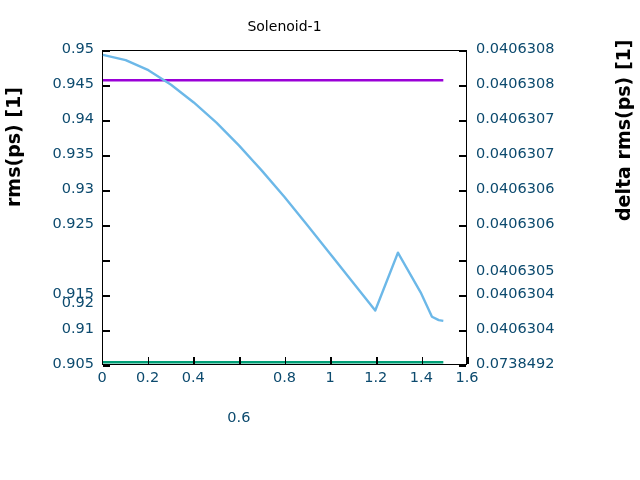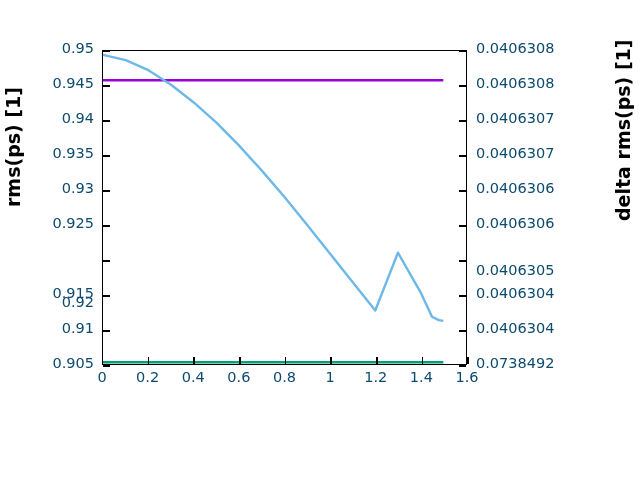--- a/index.html
+++ b/index.html
@@ -148,20 +148,21 @@
     height: 3px;
     margin-left: 10px;
     flex: 0 0 auto;
   }
 </style>
 </head>
 <body>
 
 <div id="figure">
 
+  <div id="chart-title">Solenoid-1</div>
 
   <div id="ylabel-left" class="axis-title">rms(ps) [1]</div>
   <div id="ylabel-right" class="axis-title">delta rms(ps) [1]</div>
 
   <div id="tick-labels-left">
       <div class="tick-label tick-label-left" style="top: 355px;">0.905</div>
       <div class="tick-label tick-label-left" style="top: 320px;">0.91</div>
       <div class="tick-label tick-label-left" style="top: 285px;">0.915</div>
       <div class="tick-label tick-label-left" style="top: 250px; margin-top: 44px;">0.92</div>
       <div class="tick-label tick-label-left" style="top: 215px;">0.925</div>
@@ -180,21 +181,21 @@
       <div class="tick-label tick-label-right" style="top: 180px;">0.0406306</div>
       <div class="tick-label tick-label-right" style="top: 145px;">0.0406307</div>
       <div class="tick-label tick-label-right" style="top: 110px;">0.0406307</div>
       <div class="tick-label tick-label-right" style="top: 75px;">0.0406308</div>
       <div class="tick-label tick-label-right" style="top: 40px;">0.0406308</div>
     </div>
   <div id="tick-labels-x">
       <div class="tick-label tick-label-x" style="left: 102px;">0</div>
       <div class="tick-label tick-label-x" style="left: 147.625px;">0.2</div>
       <div class="tick-label tick-label-x" style="left: 193.25px;">0.4</div>
-      <div class="tick-label tick-label-x" style="left: 238.875px;">0.6</div>
+      <div class="tick-label tick-label-x" style="left: 238.875px; margin-top: 40px;">0.6</div>
       <div class="tick-label tick-label-x" style="left: 284.5px;">0.8</div>
       <div class="tick-label tick-label-x" style="left: 330.125px;">1</div>
       <div class="tick-label tick-label-x" style="left: 375.75px;">1.2</div>
       <div class="tick-label tick-label-x" style="left: 421.375px;">1.4</div>
       <div class="tick-label tick-label-x" style="left: 467px;">1.6</div>
     </div>
 
   <div id="plot-area">
     <svg id="series-svg" viewBox="0 0 365 315" preserveAspectRatio="none">
         <polyline points="0.00,29.40 34.22,29.40 68.44,29.40 102.66,29.40 136.87,29.40 171.09,29.40 205.31,29.40 239.53,29.40 273.75,29.40 307.97,29.40 342.19,29.40" fill="none" stroke="#9a00d7" stroke-width="2.4" stroke-linejoin="round" stroke-linecap="butt"></polyline>

